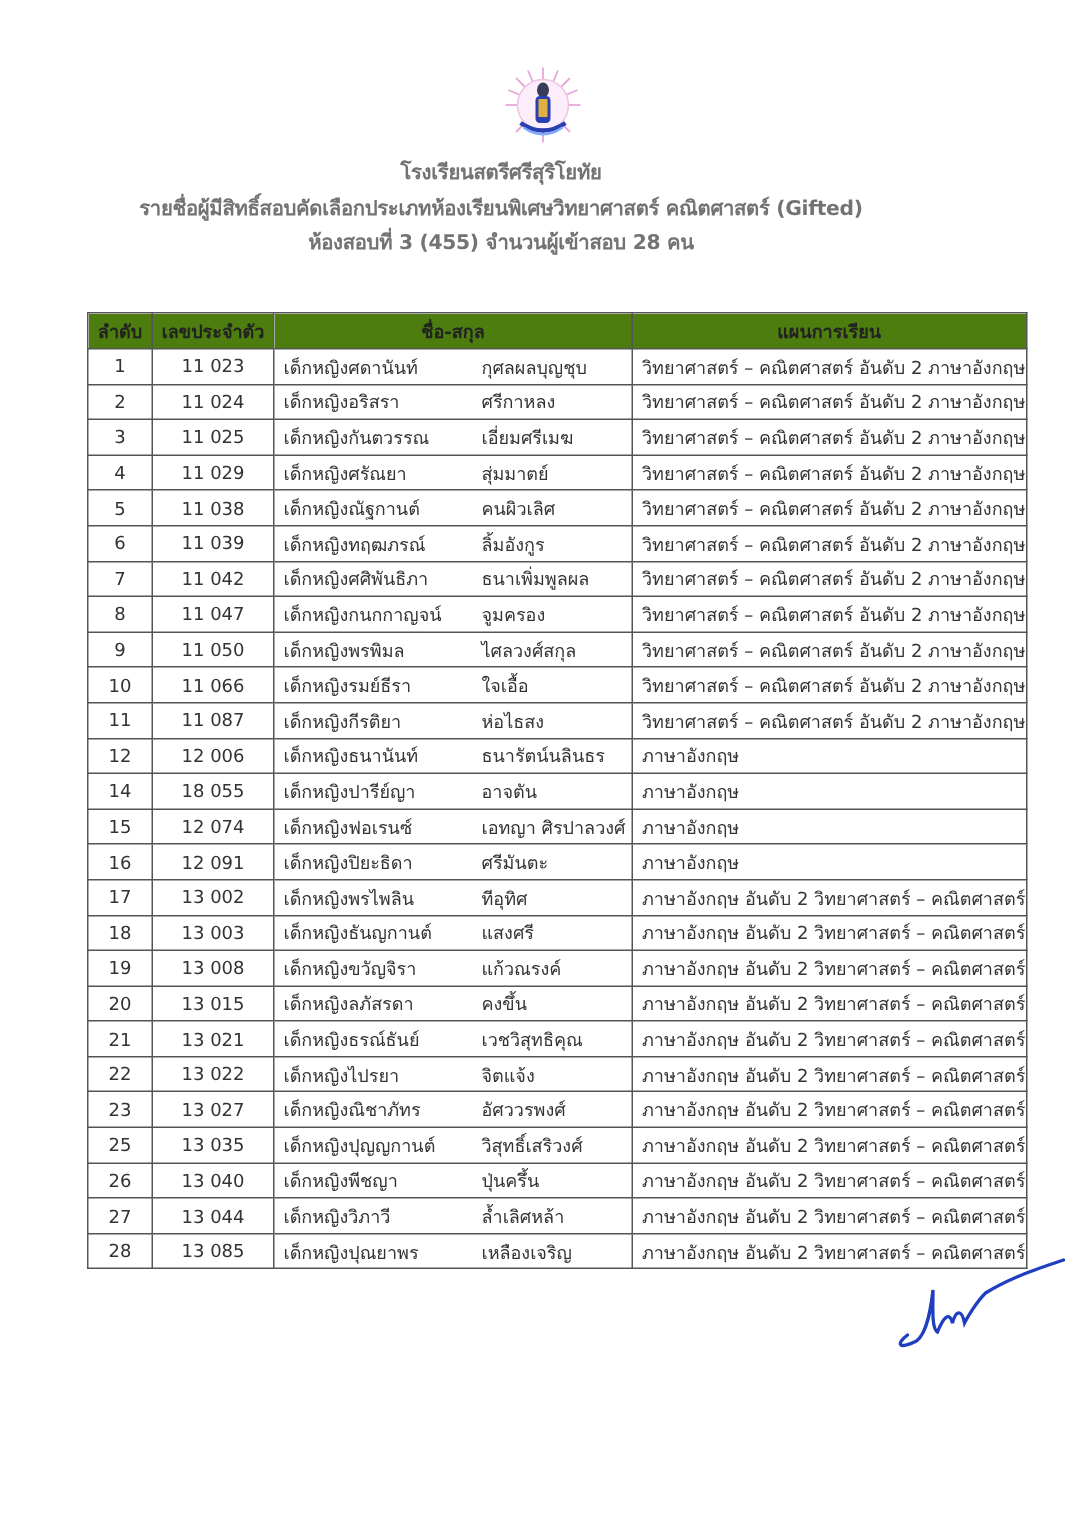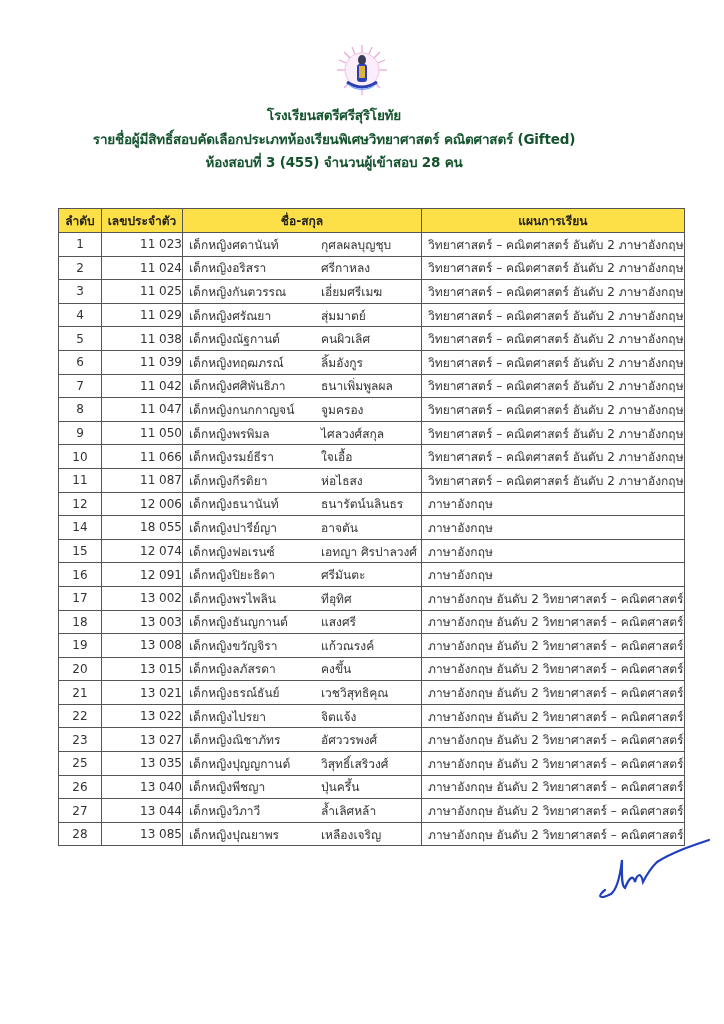--- a/index.html
+++ b/index.html
@@ -5,31 +5,31 @@
   html, body { margin: 0; padding: 0; }
   body {
     width: 724px; height: 1024px; background: #ffffff; position: relative; overflow: hidden;
     font-family: "DejaVu Sans", "Liberation Sans", sans-serif; color: #222;
   }
   .logo {
     position: absolute; left: 336px; top: 44px; width: 52px; height: 52px;
   }
   .header {
     position: absolute; left: 0; top: 104px; width: 668px; text-align: center;
-    font-weight: bold; color: #14532d;
+    font-weight: bold; color: #737373;
   }
   .header div { font-size: 13.5px; line-height: 23.5px; letter-spacing: -0.2px; }
   table {
     position: absolute; left: 58px; top: 208px; border-collapse: collapse;
     font-size: 12px; color: #333;
   }
   th, td { border: 1px solid #555; padding: 0; height: 22.6px; white-space: nowrap; overflow: hidden; }
-  th { background: #fde047; font-weight: bold; color: #222; height: 23px; font-size: 12px; }
+  th { background: #4d7c0f; font-weight: bold; color: #222; height: 23px; font-size: 12px; }
   td.c-no { text-align: center; width: 42px; }
-  td.c-id { text-align: right; width: 80px; }
+  td.c-id { text-align: center; width: 80px; }
   td.c-name { width: 238px; margin-top: 28px; }
   td.c-plan { width: 253px; padding-left: 6px; }
   .name-wrap { display: flex; padding-left: 6px; }
   .fname { width: 132px; }
   .lname { flex: 1; }
   .signature { position: absolute; left: 595px; top: 838px; width: 120px; height: 62px; }
 </style>
 </head>
 <body>
 

